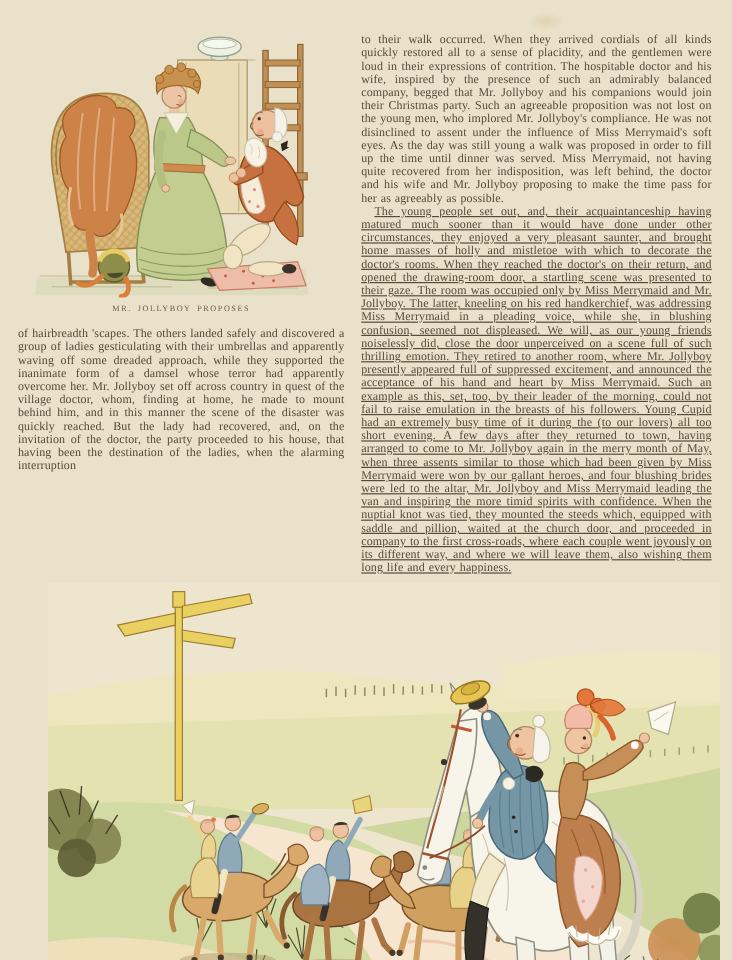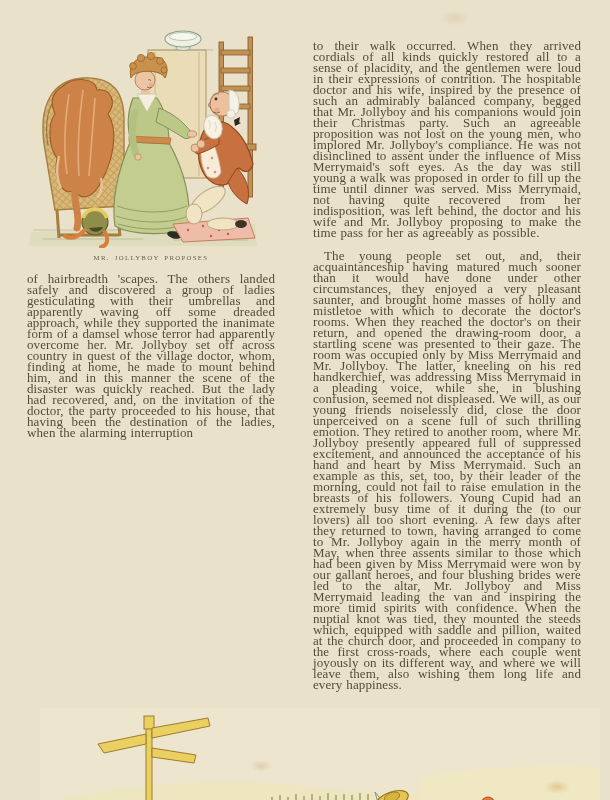--- a/index.html
+++ b/index.html
@@ -9,24 +9,24 @@
     font-family:"Liberation Serif", serif;
     color:#564a3a;
     position:relative;
     overflow:hidden;
   }
   .page-inner{padding:28px 17px 0 15px;position:relative;}
   .columns{display:flex;gap:14px;align-items:flex-start;}
   .col-left{width:272px;}
   .col-right{width:292px;}
   .body-text{
-    font-size:13px;line-height:11px;text-align:justify;
-    margin:12px;letter-spacing:.1px;word-spacing:.6px;
+    font-size:10px;line-height:11px;text-align:justify;
+    margin:0;letter-spacing:.1px;word-spacing:.6px;
   }
-  .para-indent{text-indent:11px;}
+  .para-indent{text-indent:11px;text-decoration:underline;}
   .figure-top{width:235px;margin-left:8px;}
   .figure-top svg{display:block;}
   .caption{
     font-size:6.8px;letter-spacing:1.3px;word-spacing:2px;
     text-align:center;color:#6b5e4c;margin-top:5px;
   }
   .caption-top{margin-top:6px;margin-bottom:12px;}
   .figure-bottom{margin-top:6px;margin-left:25px;width:560px;}
   .figure-bottom svg{display:block;}
   .caption-bottom{margin-top:3px;}

